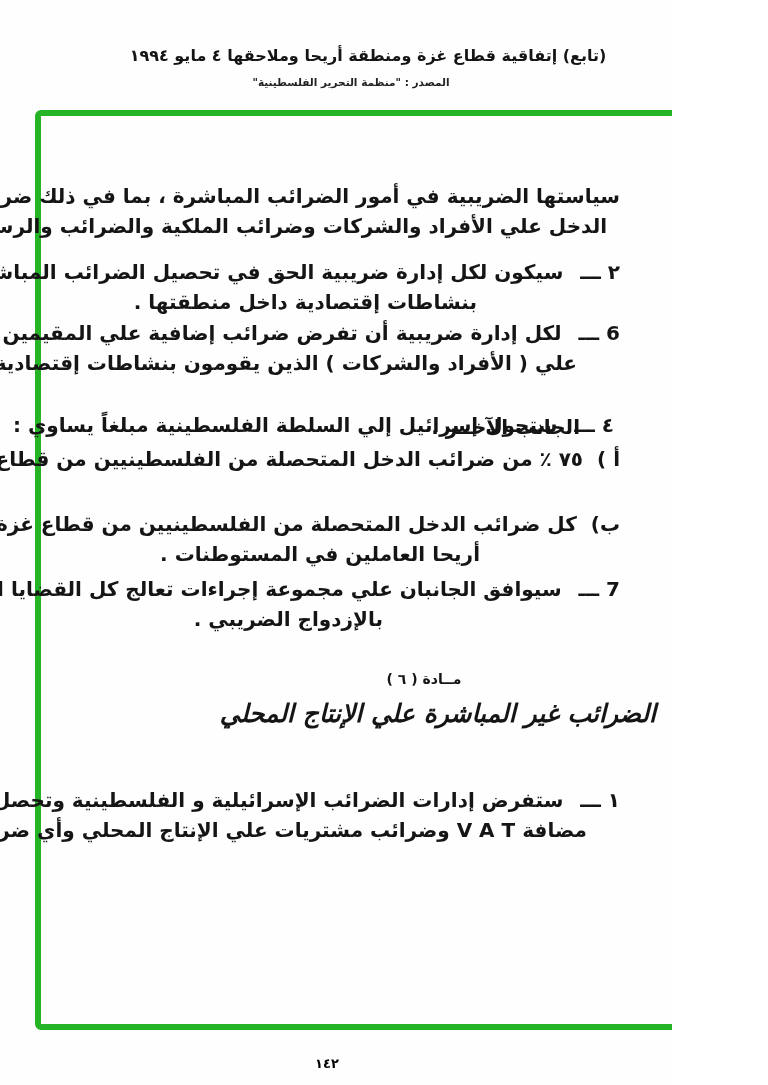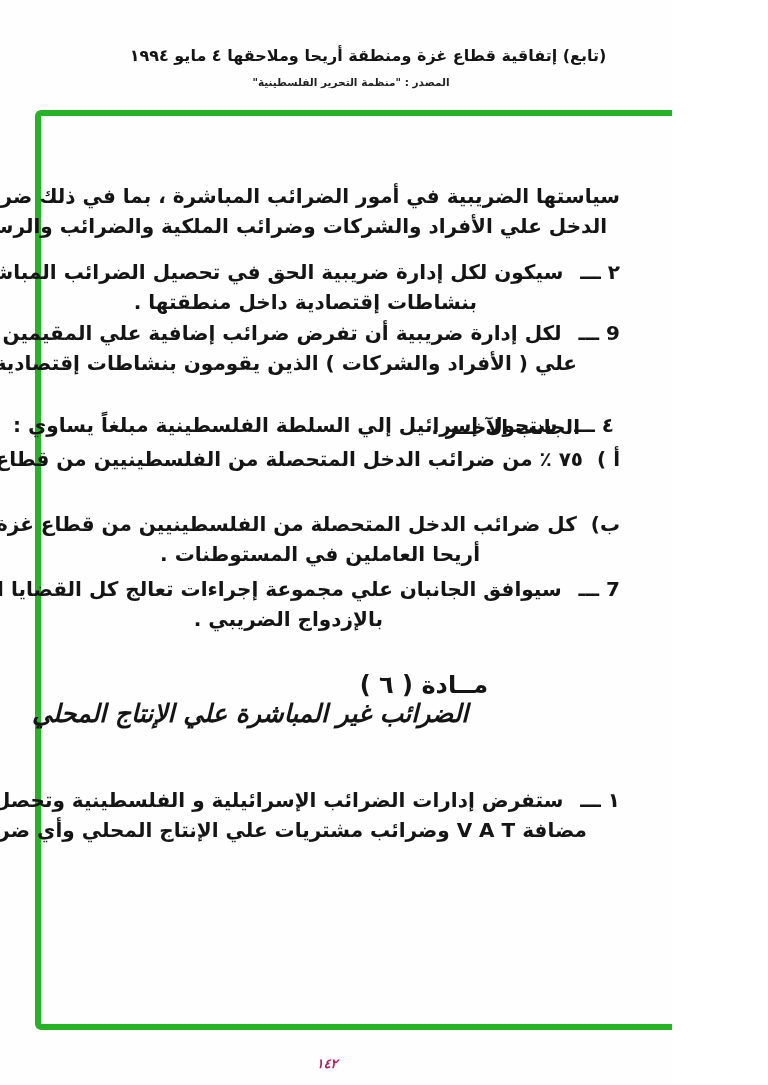--- a/index.html
+++ b/index.html
@@ -14,25 +14,25 @@
     font-size:10.5px;direction:rtl;color:#222;}
   .frame{position:absolute;left:35px;top:110px;width:697px;height:920px;
     box-sizing:border-box;border:6px solid #25b425;border-radius:6px;background:transparent;}
   .textcol{position:absolute;left:138px;top:0;width:482px;height:1040px;
     direction:rtl;font-size:20px;}
   .bline{position:absolute;white-space:nowrap;direction:rtl;text-align:right;
     line-height:26px;}
   .marker{margin-left:10px;display:inline-block;}
   .submarker{margin-left:7px;display:inline-block;}
   .heading1{position:absolute;top:671px;left:176px;right:0;text-align:center;
-    font-size:24px;direction:rtl;}
-  .heading2{position:absolute;top:699px;left:32px;right:0;text-align:left;
+    font-size:14px;direction:rtl;}
+  .heading2{position:absolute;top:699px;left:32px;right:16px;text-align:right;
     font-size:25px;font-style:italic;direction:rtl;}
   .pageno{position:absolute;top:1056px;left:0;right:18px;text-align:center;
-    font-size:13px;letter-spacing:7px;direction:rtl;color:#be185d;font-style:italic;}
+    font-size:13px;letter-spacing:7px;direction:rtl;color:#000000;}
 </style>
 </head>
 <body>
 
 <div class="page">
 
   <div class="hdr-title">(تابع) إتفاقية قطاع غزة ومنطقة أريحا وملاحقها ٤ مايو ١٩٩٤</div>
   <div class="hdr-source">المصدر : "منظمة التحرير الفلسطينية"</div>
 
   <div class="frame" style="border-color: rgb(37, 180, 37);"></div>
@@ -48,21 +48,21 @@
 
     <div class="bline" style="top:259px;right:0;">
       <span class="marker">٢ ـــ</span>
       <span>سيكون لكل إدارة ضريبية الحق في تحصيل الضرائب المباشرة المتولدة</span>
     </div>
     <div class="bline" style="top:289px;right:143px;text-align:right;">
       <span>بنشاطات إقتصادية داخل منطقتها .</span>
     </div>
 
     <div class="bline" style="top:320px;right:0;">
-      <span class="marker">9 ـــ</span>
+      <span class="marker">6 ـــ</span>
       <span>لكل إدارة ضريبية أن تفرض ضرائب إضافية علي المقيمين داخل منطقتها</span>
     </div>
     <div class="bline" style="top:350px;right:43px;">
       <span>علي ( الأفراد والشركات ) الذين يقومون بنشاطات إقتصادية في منطقة</span>
     </div>
     <div class="bline" style="top:379px;right:40px;margin-top:35px;">
       <span>الجانب الآخــر .</span>
     </div>
 
     <div class="bline" style="top:412px;right:6px;">

